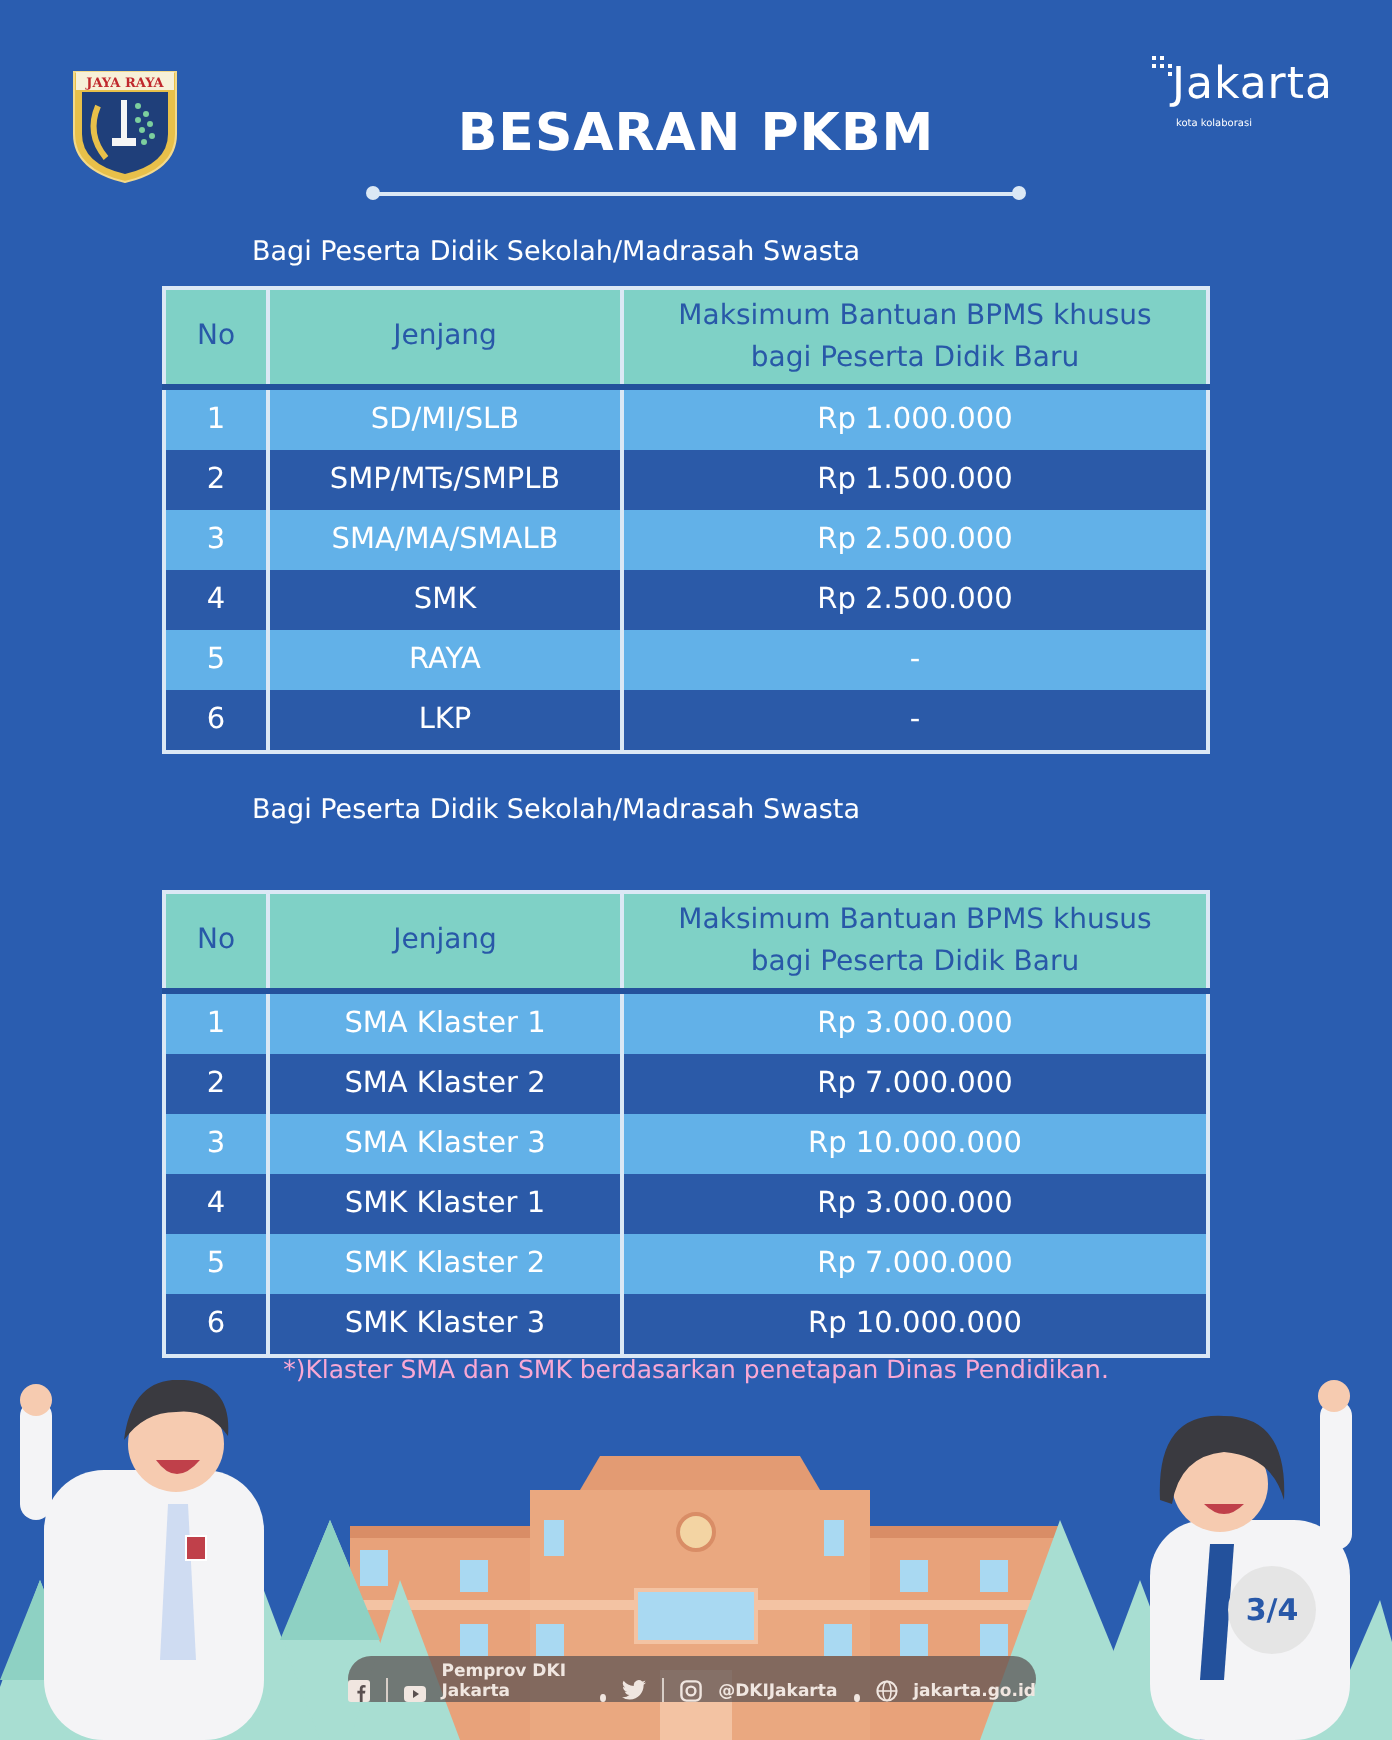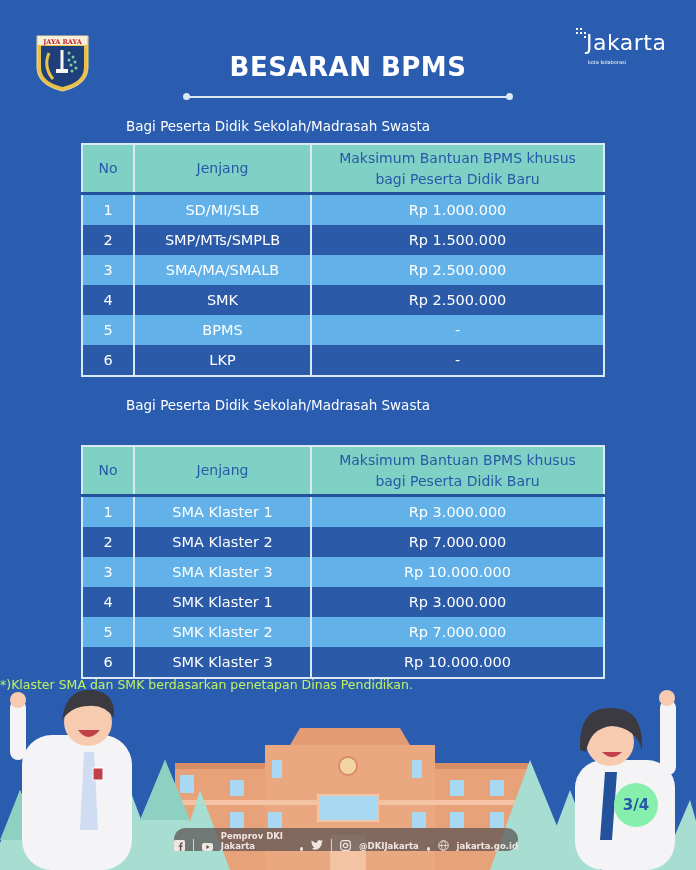--- a/index.html
+++ b/index.html
@@ -65,39 +65,39 @@
     border-bottom: 3px solid #23519c;
   }
   table.bpms td { font-size: 14.5px; color: #fff; height: 30px; }
   table.bpms tr.light { background: #62b1e8; }
   table.bpms tr.dark  { background: #2b5aa8; }
   table.bpms col.no { width: 52px; }
   table.bpms col.jenjang { width: 177px; }
 
   .footnote {
     position: absolute; left: 0; width: 696px; top: 677px;
-    text-align: left; font-size: 12.5px; color: #bef264;
+    text-align: center; font-size: 12.5px; color: #f9a8d4;
   }
 
   .illustration { position: absolute; left: 0; top: 690px; width: 696px; height: 180px; }
 
   .social-bar {
     position: absolute; left: 174px; top: 828px; width: 344px; height: 23px;
     background: rgba(90, 80, 80, 0.72);
     border-radius: 12px;
     display: flex; align-items: flex-end; justify-content: center; gap: 8px;
     font-size: 8.5px; color: #f0e6e0; font-weight: bold;
   }
   .social-bar .icon { display: inline-flex; width: 12px; height: 12px; align-items: center; justify-content: center; }
   .social-bar .sep { width: 4px; height: 4px; border-radius: 50%; background: #f0e6e0; }
   .social-bar .vline { width: 1px; height: 12px; background: #d8cfc8; }
 
   .page-badge {
     position: absolute; left: 614px; top: 783px; width: 44px; height: 44px;
-    border-radius: 50%; background: #86efac;
+    border-radius: 50%; background: #e5e5e5;
     display: flex; align-items: center; justify-content: center;
     font-size: 15px; font-weight: bold; color: #2858a8;
   }
 </style>
 </head>
 <body>
 
 <div class="logo-dki">
   <svg width="55" height="60" viewBox="0 0 55 60">
     <path d="M2 3 H53 V34 Q53 52 27.5 58 Q2 52 2 34 Z" fill="#e8c04a" stroke="#f3d98a" stroke-width="1"></path>
@@ -123,21 +123,21 @@
       <rect x="4" y="0" width="2" height="2" fill="#fff"></rect>
     <rect x="0" y="4" width="2" height="2" fill="#fff"></rect>
       <rect x="4" y="4" width="2" height="2" fill="#fff"></rect>
     <rect x="8" y="4" width="2" height="2" fill="#fff"></rect>
       <rect x="8" y="8" width="2" height="2" fill="#fff"></rect>
   </svg>
   <span class="word">Jakarta</span>
   <span class="sub">kota kolaborasi</span>
 </div>
 
-<div class="title">BESARAN BPMS</div>
+<div class="title">BESARAN PKBM</div>
 <div class="title-line">
   <span class="dot l"></span>
     <span class="dot r"></span>
 </div>
 
 <div class="subtitle" style="top:116px;">Bagi Peserta Didik Sekolah/Madrasah Swasta</div>
 
 <table class="bpms" style="top:143px;">
   <colgroup>
       <col class="no">
@@ -170,21 +170,21 @@
       <td>SMA/MA/SMALB</td>
       <td>Rp 2.500.000</td>
     </tr>
     <tr class="dark">
       <td>4</td>
       <td>SMK</td>
       <td>Rp 2.500.000</td>
     </tr>
     <tr class="light">
       <td>5</td>
-      <td>BPMS</td>
+      <td>RAYA</td>
       <td>-</td>
     </tr>
     <tr class="dark">
       <td>6</td>
       <td>LKP</td>
       <td>-</td>
     </tr>
   </tbody>
 </table>
 

